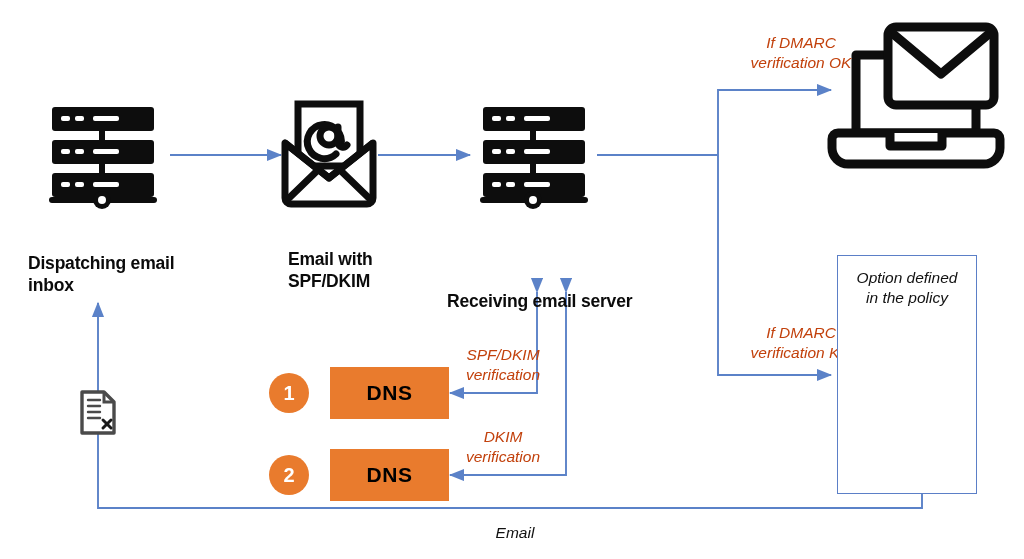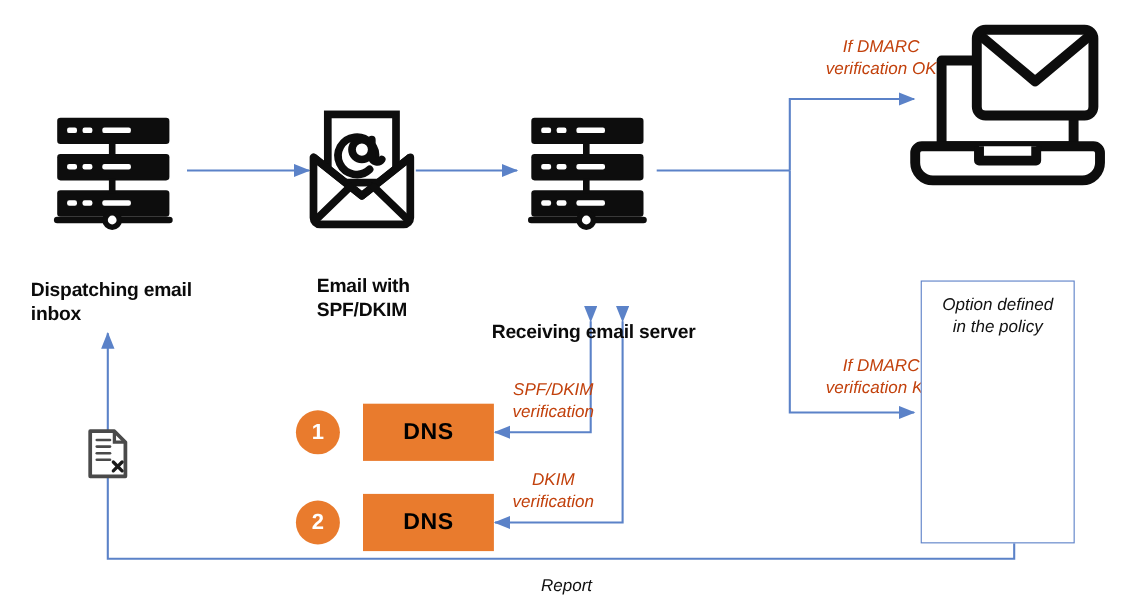--- a/index.html
+++ b/index.html
@@ -221,15 +221,15 @@
   <div class="abs num-circle" style="left:269px;width:40px;height:40px;top:455px;">2</div>
   <div class="abs dns-box" style="left:330px;top:449px;width:119px;height:52px;">DNS</div>
   <div class="abs edge-label" style="left:447px;top:427px;width:112px;">DKIM
 verification</div>
 
   <div class="abs policy-box" style="left:837px;top:255px;width:140px;height:239px;">
     <div class="box-title" style="margin-top:12px;">Option defined
 in the policy</div>
   </div>
 
-  <div class="abs caption" style="left:415px;top:523px;width:200px;">Report</div>
+  <div class="abs caption" style="left:415px;top:523px;width:200px;">Email</div>
 
 </div>
 
 </body></html>

